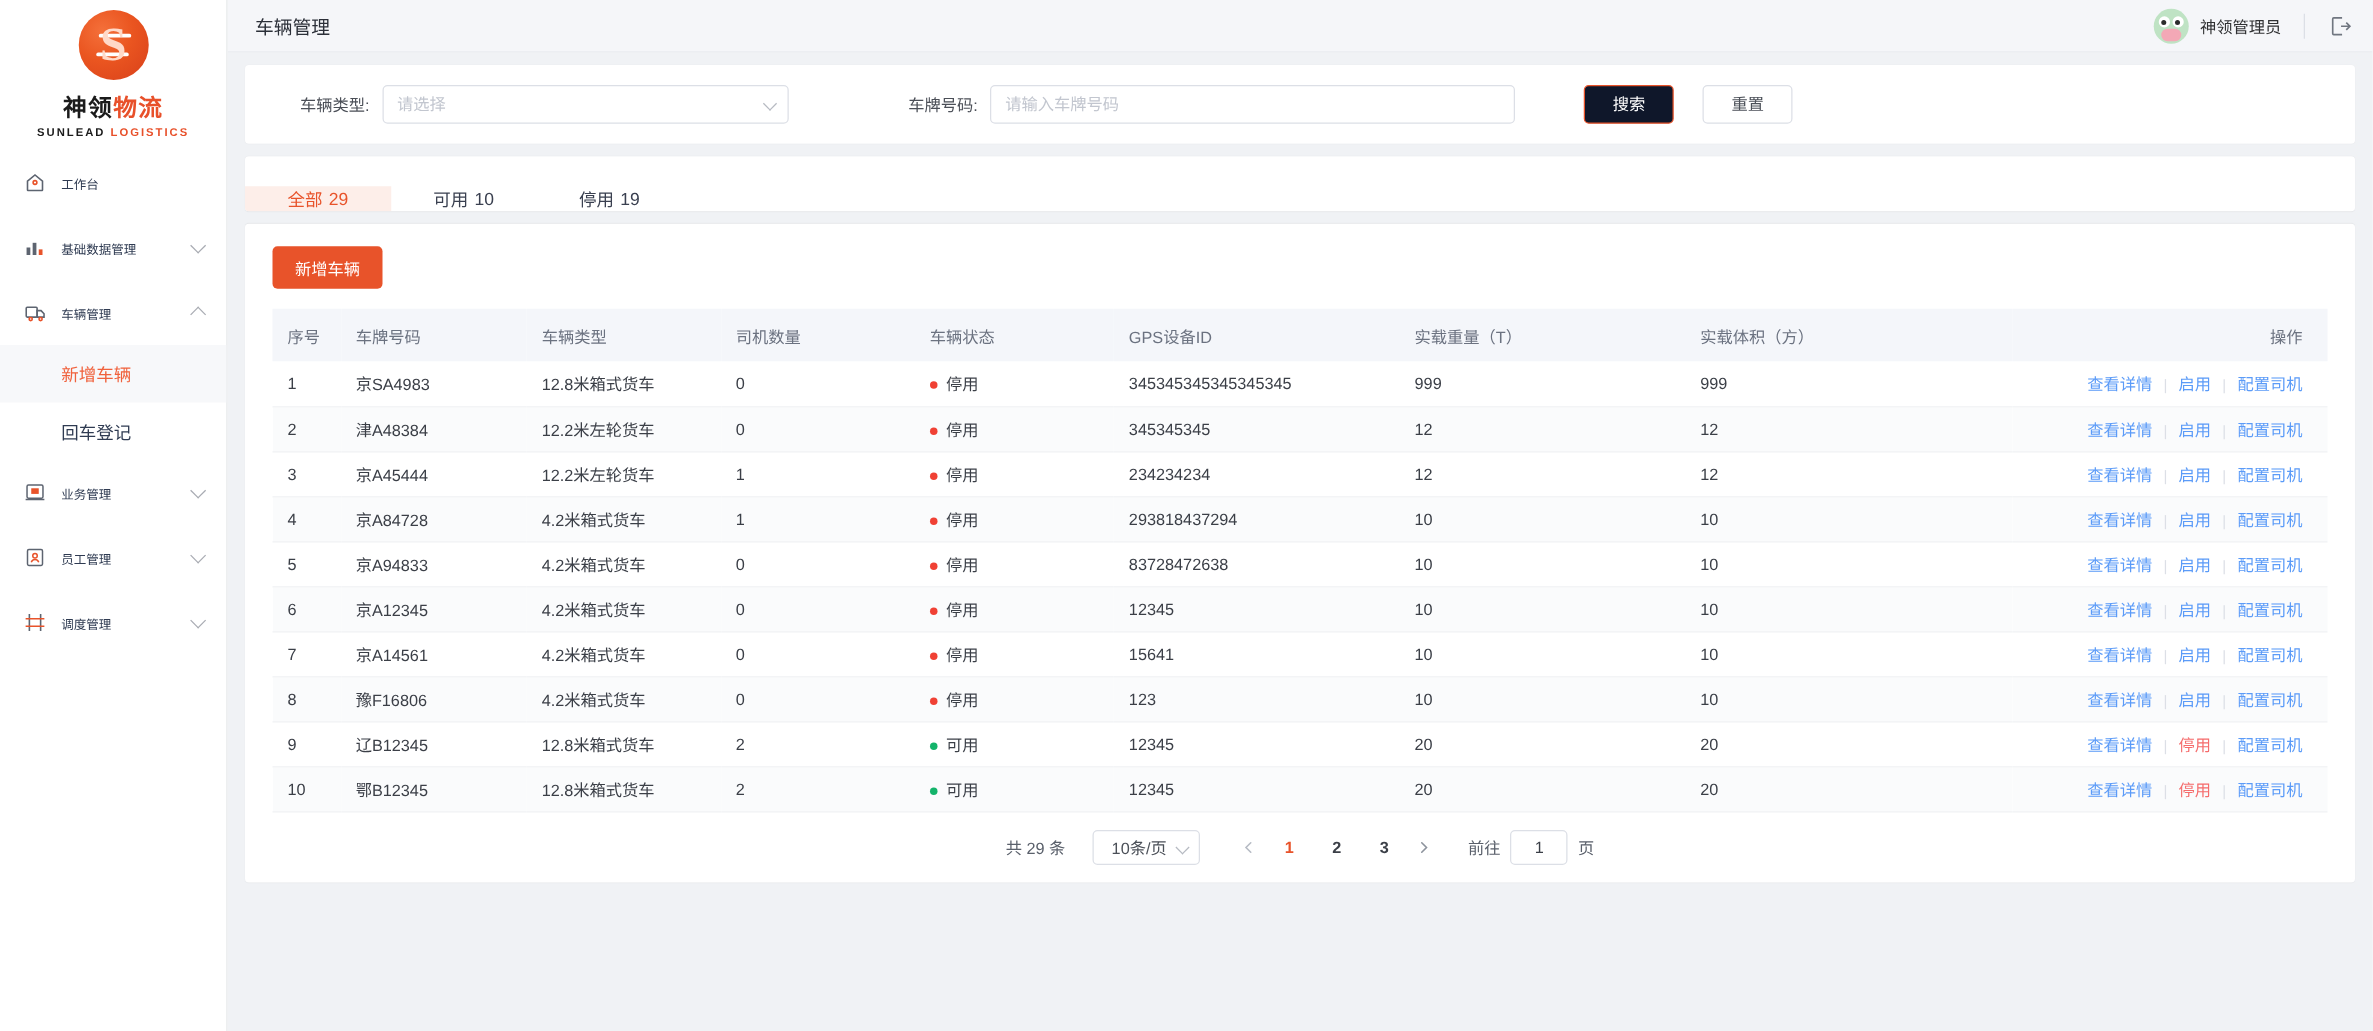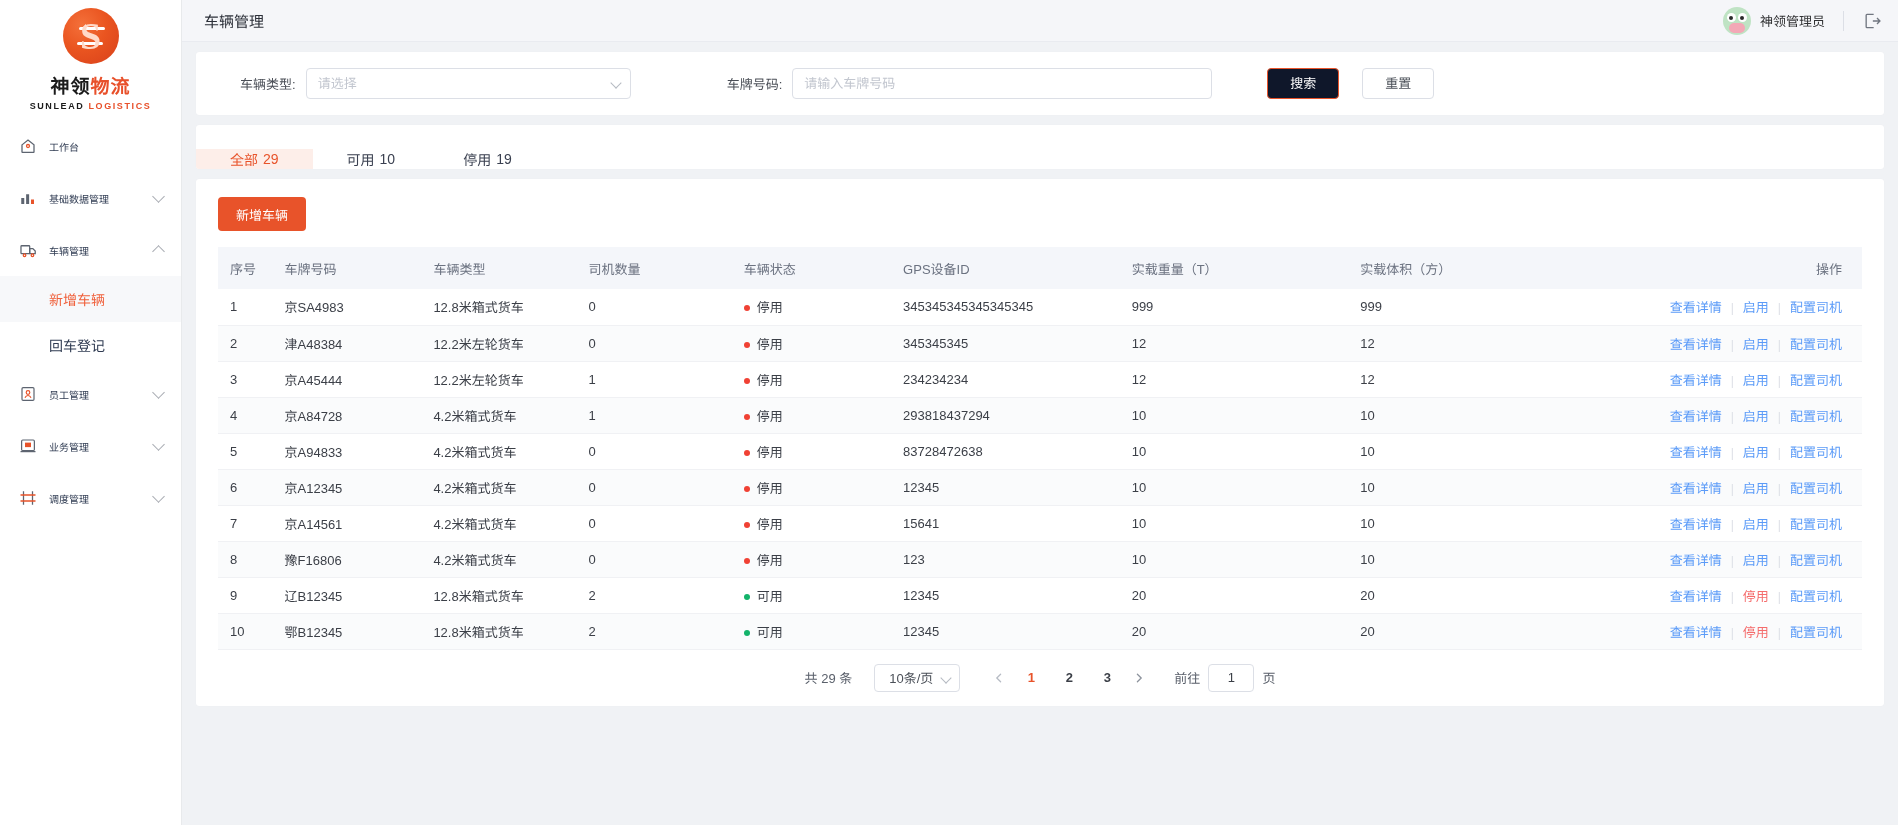--- a/index.html
+++ b/index.html
@@ -303,38 +303,38 @@
       <div class="submenu-item active">
         <span>新增车辆</span>
       </div>
       <div class="submenu-item">
         <span>回车登记</span>
       </div>
 
       <div class="menu-item">
         <span class="mi-icon">
           <svg width="18" height="18" viewBox="0 0 24 24" fill="none" stroke="#5d6470" stroke-width="1.6">
+            <rect x="3.5" y="4" width="17" height="14" rx="1.5"></rect>
+            <rect x="8" y="7.5" width="8" height="6" fill="#e8532a" stroke="none"></rect>
+            <path d="M2 19.5h20"></path>
+          </svg>
+        </span>
+        <span class="mi-label">业务管理</span>
+        <span class="caret"></span>
+      </div>
+
+      <div class="menu-item">
+        <span class="mi-icon">
+          <svg width="18" height="18" viewBox="0 0 24 24" fill="none" stroke="#5d6470" stroke-width="1.6">
             <rect x="4" y="3.5" width="16" height="17" rx="1.5"></rect>
             <circle cx="12" cy="10" r="2.4" stroke="#e8532a"></circle>
             <path d="M8 17c.8-2 2.3-3 4-3s3.2 1 4 3" stroke="#e8532a"></path>
           </svg>
         </span>
         <span class="mi-label">员工管理</span>
-        <span class="caret"></span>
-      </div>
-
-      <div class="menu-item">
-        <span class="mi-icon">
-          <svg width="18" height="18" viewBox="0 0 24 24" fill="none" stroke="#5d6470" stroke-width="1.6">
-            <rect x="3.5" y="4" width="17" height="14" rx="1.5"></rect>
-            <rect x="8" y="7.5" width="8" height="6" fill="#e8532a" stroke="none"></rect>
-            <path d="M2 19.5h20"></path>
-          </svg>
-        </span>
-        <span class="mi-label">业务管理</span>
         <span class="caret"></span>
       </div>
 
       <div class="menu-item">
         <span class="mi-icon">
           <svg width="18" height="18" viewBox="0 0 24 24" fill="none" stroke="#5d6470" stroke-width="1.7">
             <path d="M6 3v18M18 3v18"></path>
             <path d="M2 8h20M2 16h20" stroke="#e8532a"></path>
           </svg>
         </span>

